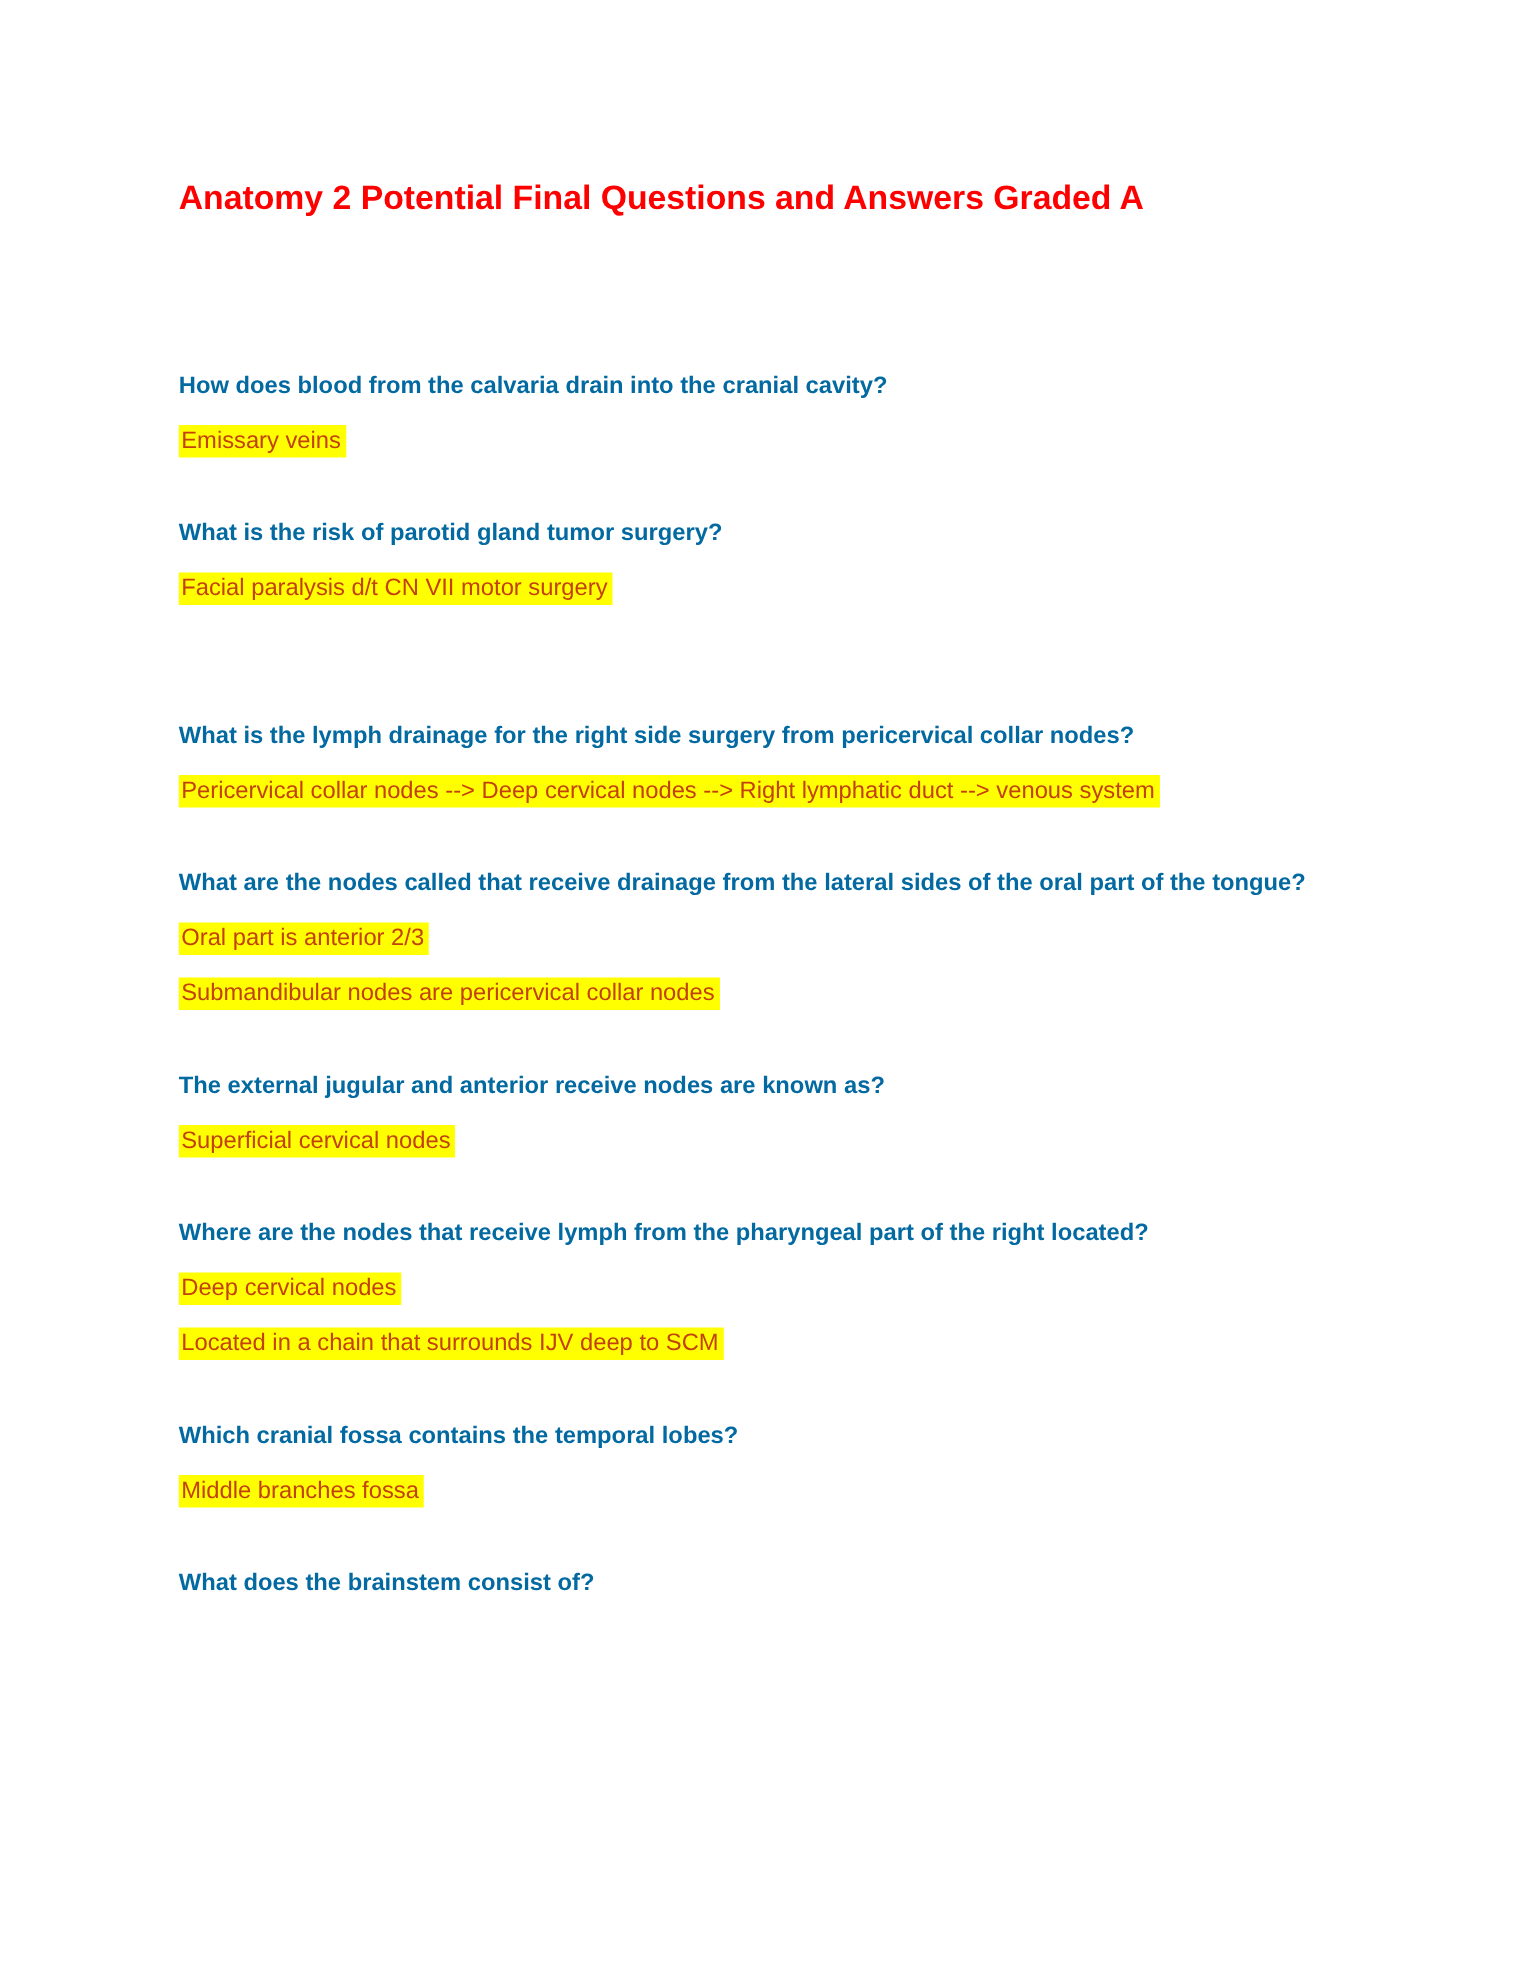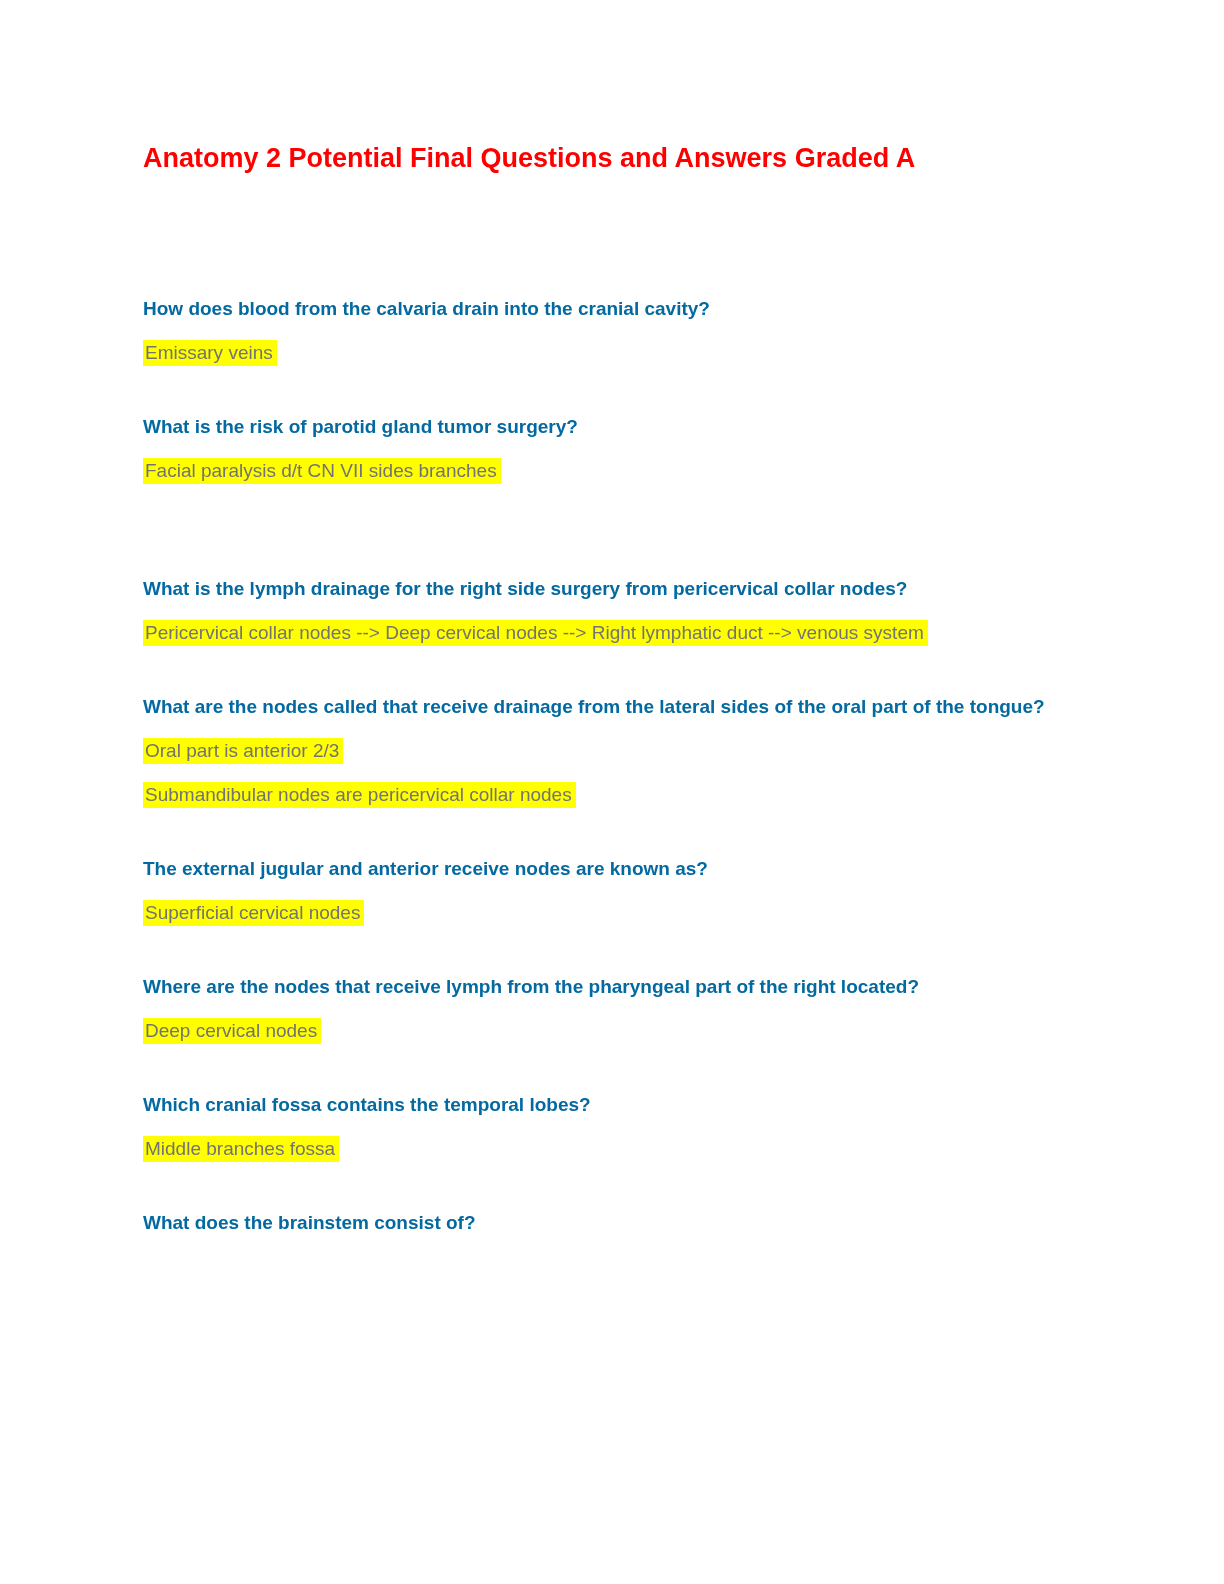--- a/index.html
+++ b/index.html
@@ -36,39 +36,39 @@
     white-space: nowrap;
   }
   .answer {
     display: table;
     background: #ffff00;
     font-size: 19px;
     font-weight: 400;
     line-height: 22px;
     padding: 2px 4px 2px 2px;
     margin: 0 0 18px 0;
-    color: #737373;
+    color: #c2410c;
     white-space: nowrap;
   }
 </style>
 </head>
 <body>
 
 <div class="page">
 
   <h1 class="doc-title">Anatomy 2 Potential Final Questions and Answers Graded A</h1>
 
   <div class="qa-block">
     <p class="question">How does blood from the calvaria drain into the cranial cavity?</p>
     <p class="answer">Emissary veins</p>
   </div>
 
   <div class="qa-block extra-gap">
     <p class="question">What is the risk of parotid gland tumor surgery?</p>
-    <p class="answer">Facial paralysis d/t CN VII sides branches</p>
+    <p class="answer">Facial paralysis d/t CN VII motor surgery</p>
   </div>
 
   <div class="qa-block">
     <p class="question">What is the lymph drainage for the right side surgery from pericervical collar nodes?</p>
     <p class="answer">Pericervical collar nodes --&gt; Deep cervical nodes --&gt; Right lymphatic duct --&gt; venous system</p>
   </div>
 
   <div class="qa-block">
     <p class="question">What are the nodes called that receive drainage from the lateral sides of the oral part of the tongue?</p>
     <p class="answer">Oral part is anterior 2/3</p>
@@ -76,20 +76,21 @@
   </div>
 
   <div class="qa-block">
     <p class="question">The external jugular and anterior receive nodes are known as?</p>
     <p class="answer">Superficial cervical nodes</p>
   </div>
 
   <div class="qa-block">
     <p class="question">Where are the nodes that receive lymph from the pharyngeal part of the right located?</p>
     <p class="answer">Deep cervical nodes</p>
+    <p class="answer">Located in a chain that surrounds IJV deep to SCM</p>
   </div>
 
   <div class="qa-block">
     <p class="question">Which cranial fossa contains the temporal lobes?</p>
     <p class="answer">Middle branches fossa</p>
   </div>
 
   <div class="qa-block">
     <p class="question">What does the brainstem consist of?</p>
   </div>

